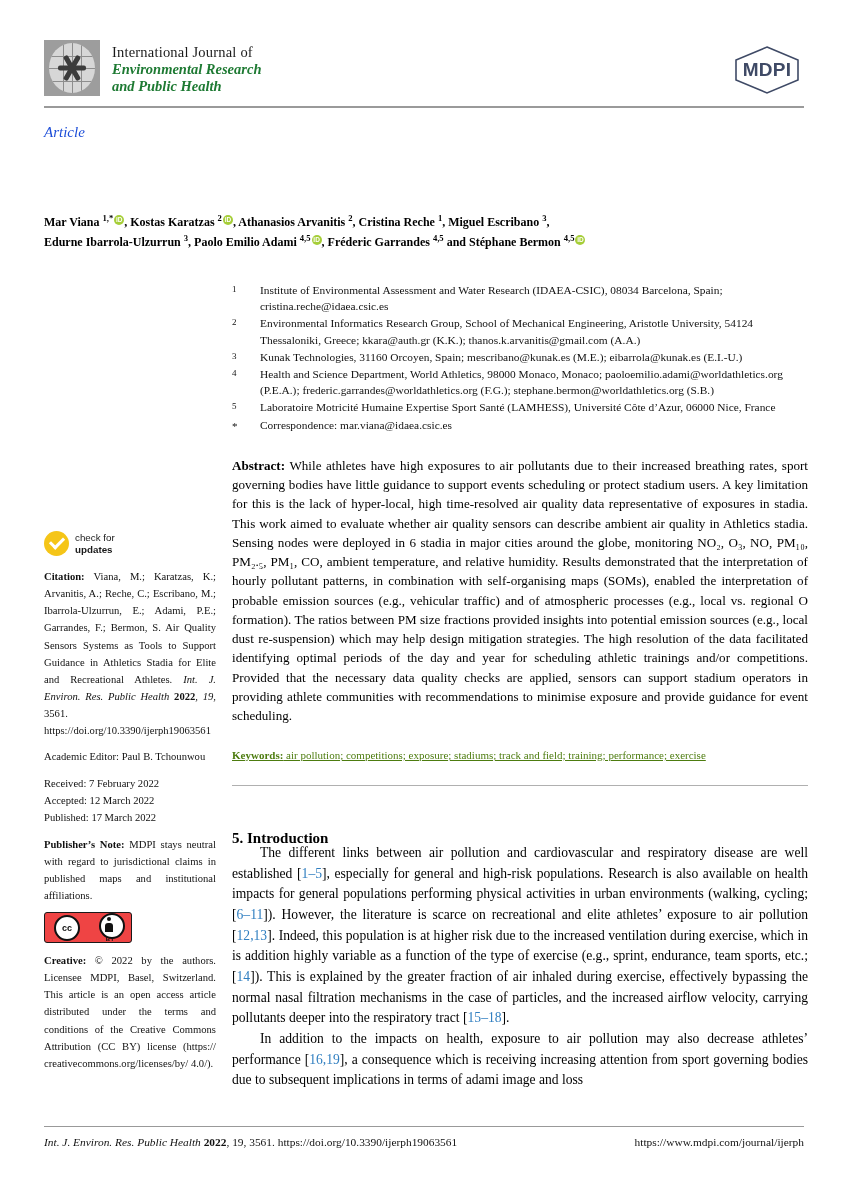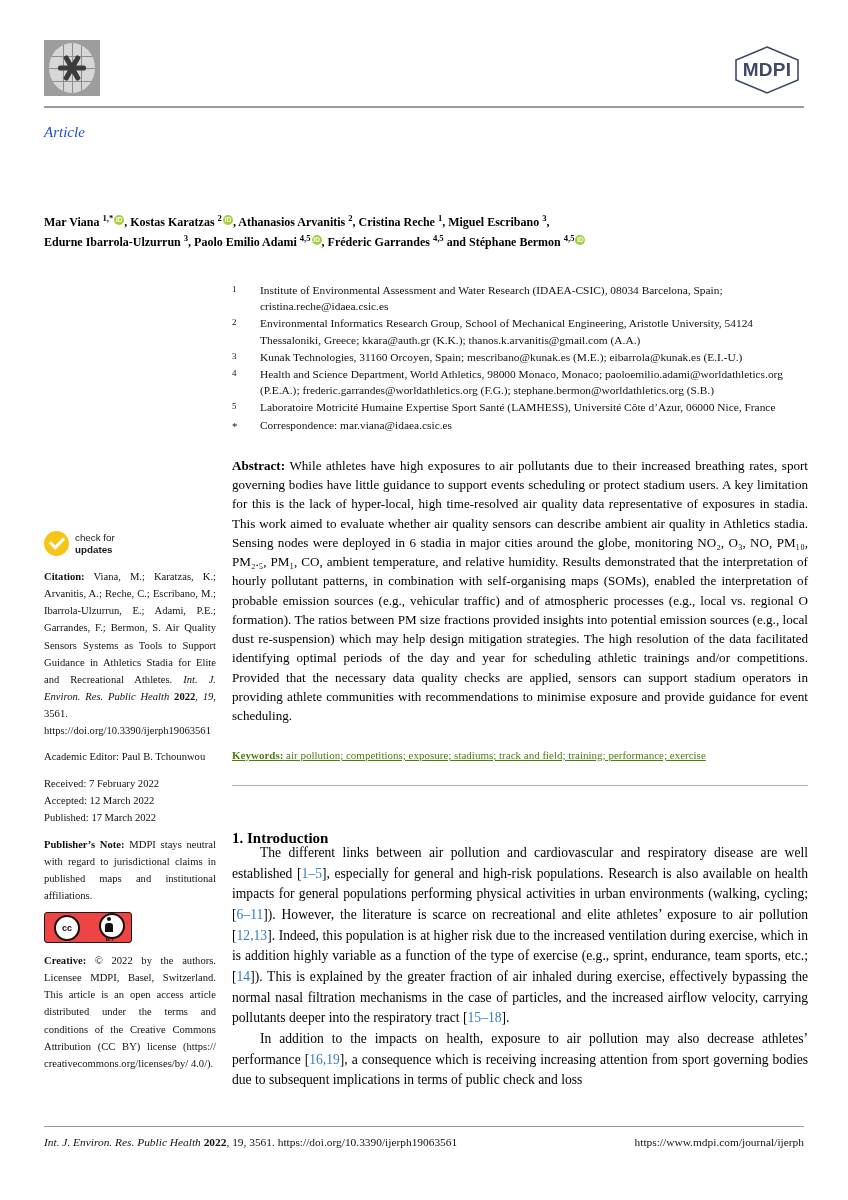--- a/index.html
+++ b/index.html
@@ -430,20 +430,25 @@
           <div class="parallel" style="top:25%"></div>
           <div class="parallel" style="top:50%"></div>
           <div class="parallel" style="top:75%"></div>
           <div class="star">
             <div class="bar b1"></div>
             <div class="bar b2"></div>
             <div class="bar b3"></div>
           </div>
         </div>
       </div>
+      <div class="journal-title-block">
+        <div class="jt-line1">International Journal of</div>
+        <div class="jt-line2">Environmental Research</div>
+        <div class="jt-line3">and Public Health</div>
+      </div>
     </div>
     <div class="mdpi-logo">
       <svg class="hex" viewBox="0 0 66 48">
         <polygon points="33,1 64,14 64,34 33,47 2,34 2,14" fill="none" stroke="#3f4a66" stroke-width="1.6"></polygon>
       </svg>
       <div class="mdpi-text">MDPI</div>
     </div>
   </div>
   <div class="header-rule"></div>
 
@@ -479,25 +484,25 @@
       <div class="aff-text">Correspondence: mar.viana@idaea.csic.es</div>
     </div>
   </div>
 
   <div class="abstract"><b>Abstract:</b><span> While athletes have high exposures to air pollutants due to their increased breathing rates, sport governing bodies have little guidance to support events scheduling or protect stadium users. A key limitation for this is the lack of hyper-local, high time-resolved air quality data representative of exposures in stadia. This work aimed to evaluate whether air quality sensors can describe ambient air quality in Athletics stadia.  Sensing nodes were deployed in 6 stadia in major cities around the globe, monitoring NO₂, O₃, NO, PM₁₀, PM₂.₅, PM₁, CO, ambient temperature, and relative humidity. Results demonstrated that the interpretation of hourly pollutant patterns, in combination with self-organising maps (SOMs), enabled the interpretation of probable emission sources (e.g., vehicular traffic) and of atmospheric processes (e.g., local vs.  regional O formation).  The ratios between PM size fractions provided insights into potential emission sources (e.g., local dust re-suspension) which may help design mitigation strategies. The high resolution of the data facilitated identifying optimal periods of the day and year for scheduling athletic trainings and/or competitions. Provided that the necessary data quality checks are applied, sensors can support stadium operators in providing athlete communities with recommendations to minimise exposure and provide guidance for event scheduling.</span></div>
 
   <div class="keywords"><b>Keywords:</b><span> air pollution; competitions; exposure; stadiums; track and field; training; performance; exercise</span></div>
 
   <div class="section-rule"></div>
 
-  <h2 class="section-heading">1. Introduction</h2>
+  <h2 class="section-heading">5. Introduction</h2>
 
   <div class="body-text">
     <p><span>The different links between air pollution and cardiovascular and respiratory disease are well established [</span><span class="ref">1–5</span><span>], especially for general and high-risk populations. Research is also available on health impacts for general populations performing physical activities in urban environments (walking, cycling; [</span><span class="ref">6–11</span><span>]). However, the literature is scarce on recreational and elite athletes’ exposure to air pollution [</span><span class="ref">12,13</span><span>].  Indeed, this population is at higher risk due to the increased ventilation during exercise, which in is addition highly variable as a function of the type of exercise (e.g., sprint, endurance, team sports, etc.; [</span><span class="ref">14</span><span>]).  This is explained by the greater fraction of air inhaled during exercise, effectively bypassing the normal nasal filtration mechanisms in the case of particles, and the increased airflow velocity, carrying pollutants deeper into the respiratory tract [</span><span class="ref">15–18</span><span>].</span></p>
-    <p><span>In addition to the impacts on health, exposure to air pollution may also decrease athletes’ performance [</span><span class="ref">16,19</span><span>], a consequence which is receiving increasing attention from sport governing bodies due to subsequent implications in terms of public check and loss</span></p>
+    <p><span>In addition to the impacts on health, exposure to air pollution may also decrease athletes’ performance [</span><span class="ref">16,19</span><span>], a consequence which is receiving increasing attention from sport governing bodies due to subsequent implications in terms of adami image and loss</span></p>
   </div>
 
   <div class="check-updates">
     <div class="check-badge">
         <div class="tick"></div>
       </div>
     <div class="check-label">
       <div class="cl1">check for</div>
       <div class="cl2">updates</div>
     </div>

